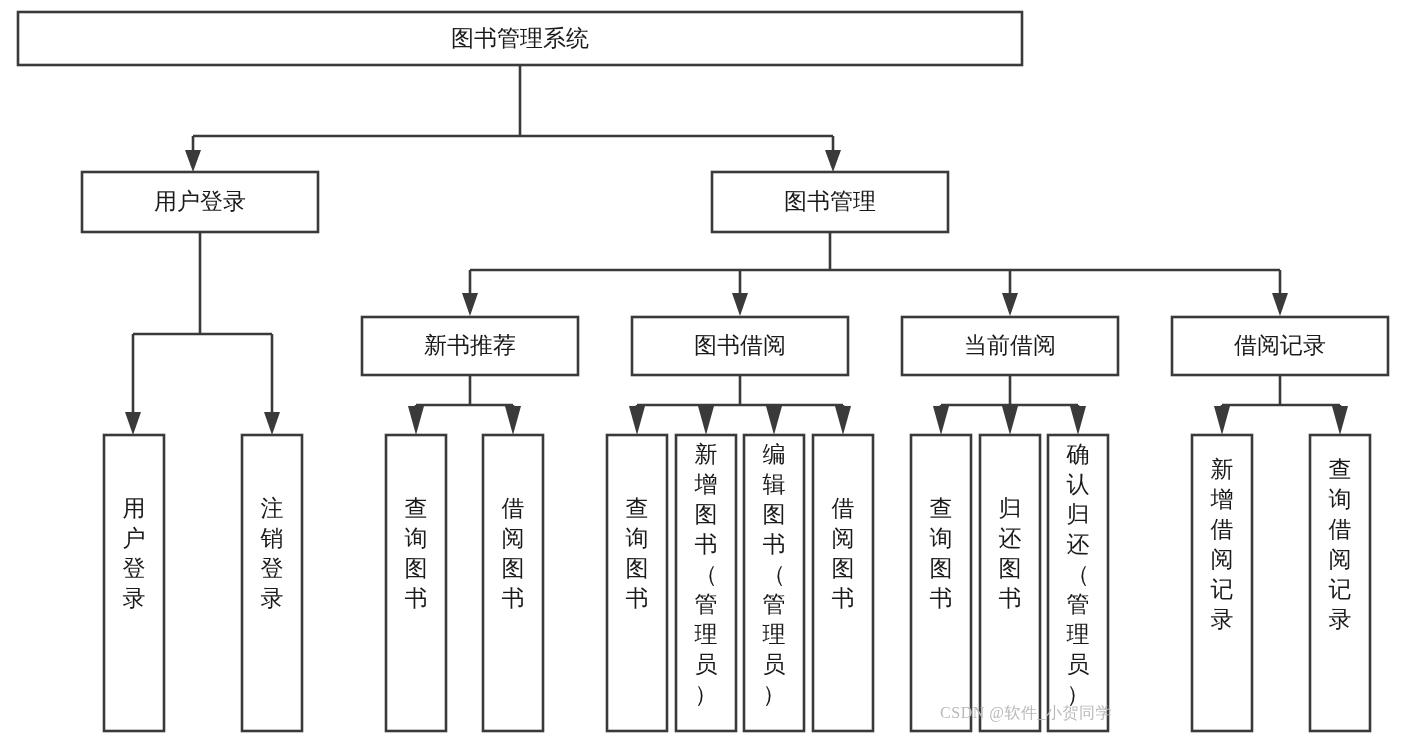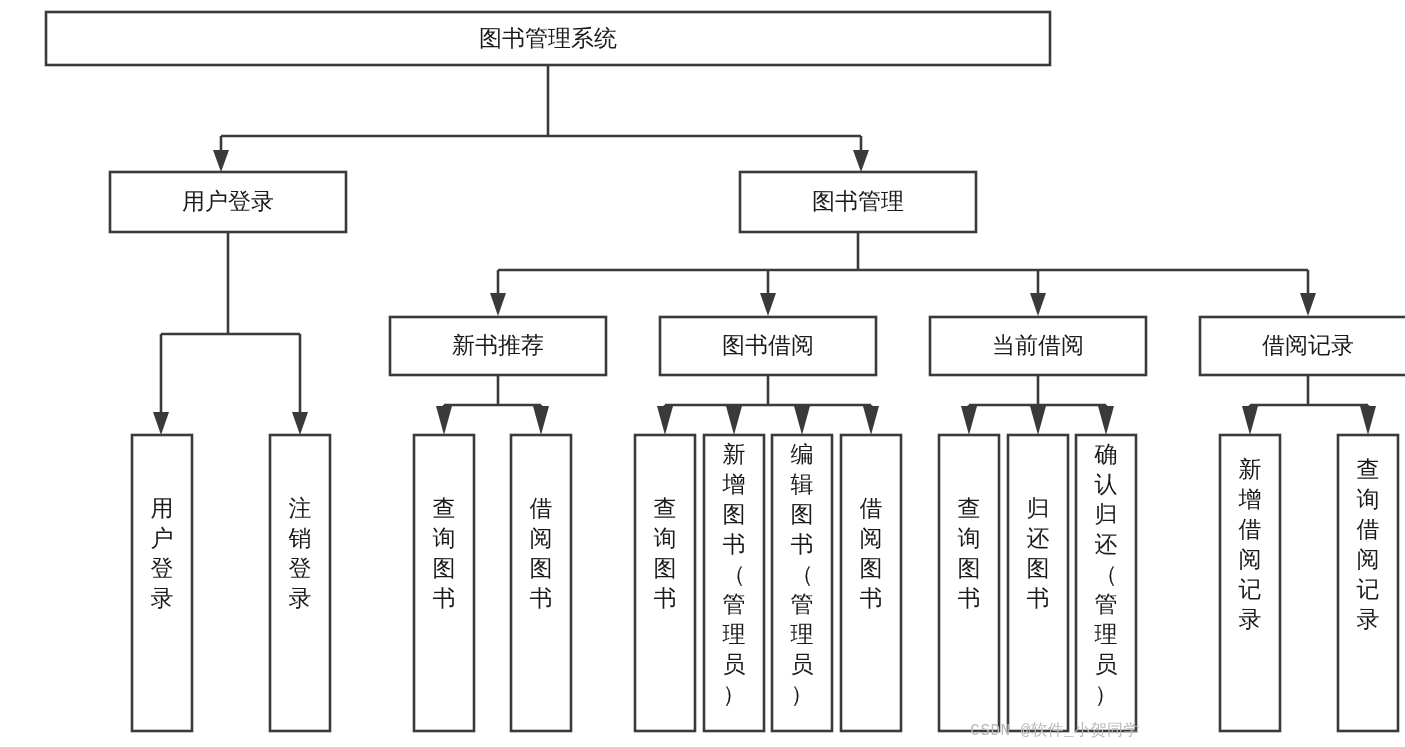--- a/index.html
+++ b/index.html
@@ -11,21 +11,20 @@
     width: 1405px;
     height: 747px;
     font-family: "Liberation Sans", "DejaVu Sans", sans-serif;
     overflow: hidden;
     position: relative;
   }
   #diagram-root {
     position: relative;
     width: 1120px;
     height: 747px;
-    margin-left: 28px;
   }
   svg#tree-svg {
     position: absolute;
     top: 0;
     left: 0;
     width: 1405px;
     height: 747px;
   }
   .node-box {
     fill: #ffffff;
@@ -51,22 +50,22 @@
   }
   .node-label-v {
     font-family: "Liberation Sans", "DejaVu Sans", sans-serif;
     font-size: 23px;
     fill: #1a1a1a;
     text-anchor: middle;
   }
   .watermark {
     position: absolute;
     right: 8px;
-    bottom: 6px;
-    font-family: Liberation Mono, monospace;
+    bottom: 23px;
+    font-family: Liberation Serif, serif;
     font-size: 16px;
     color: #b9b9b9;
     letter-spacing: 0.5px;
     white-space: nowrap;
     pointer-events: none;
   }
 </style>
 </head>
 <body>
 

